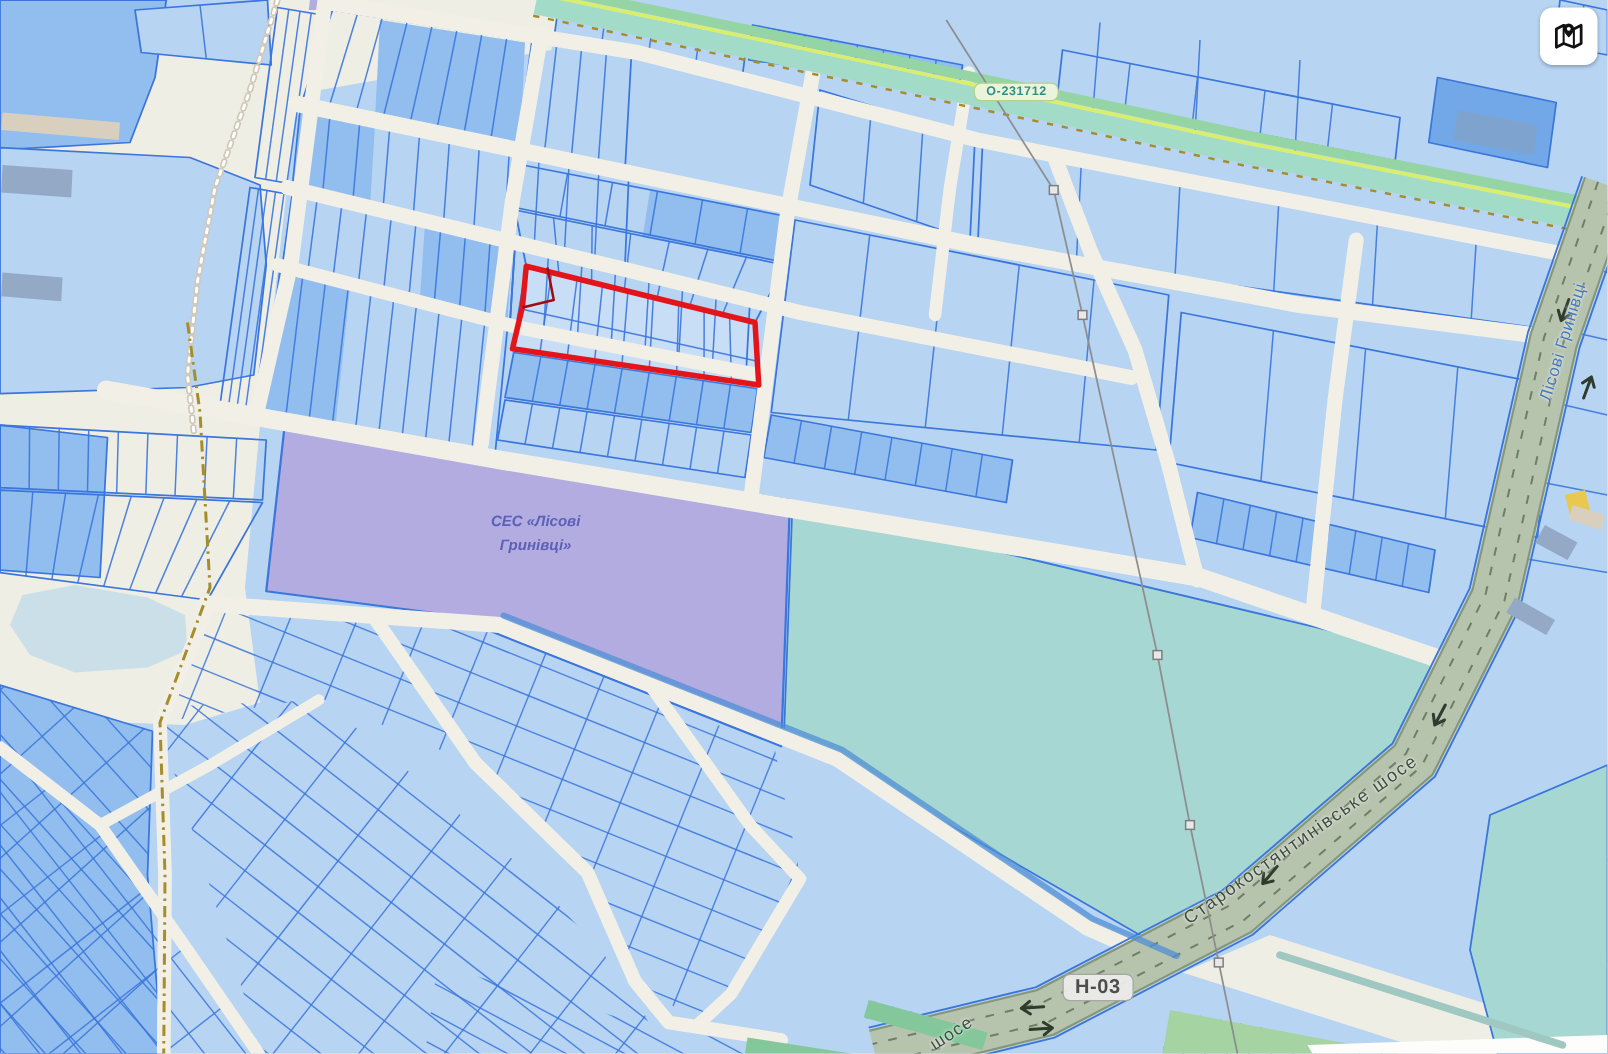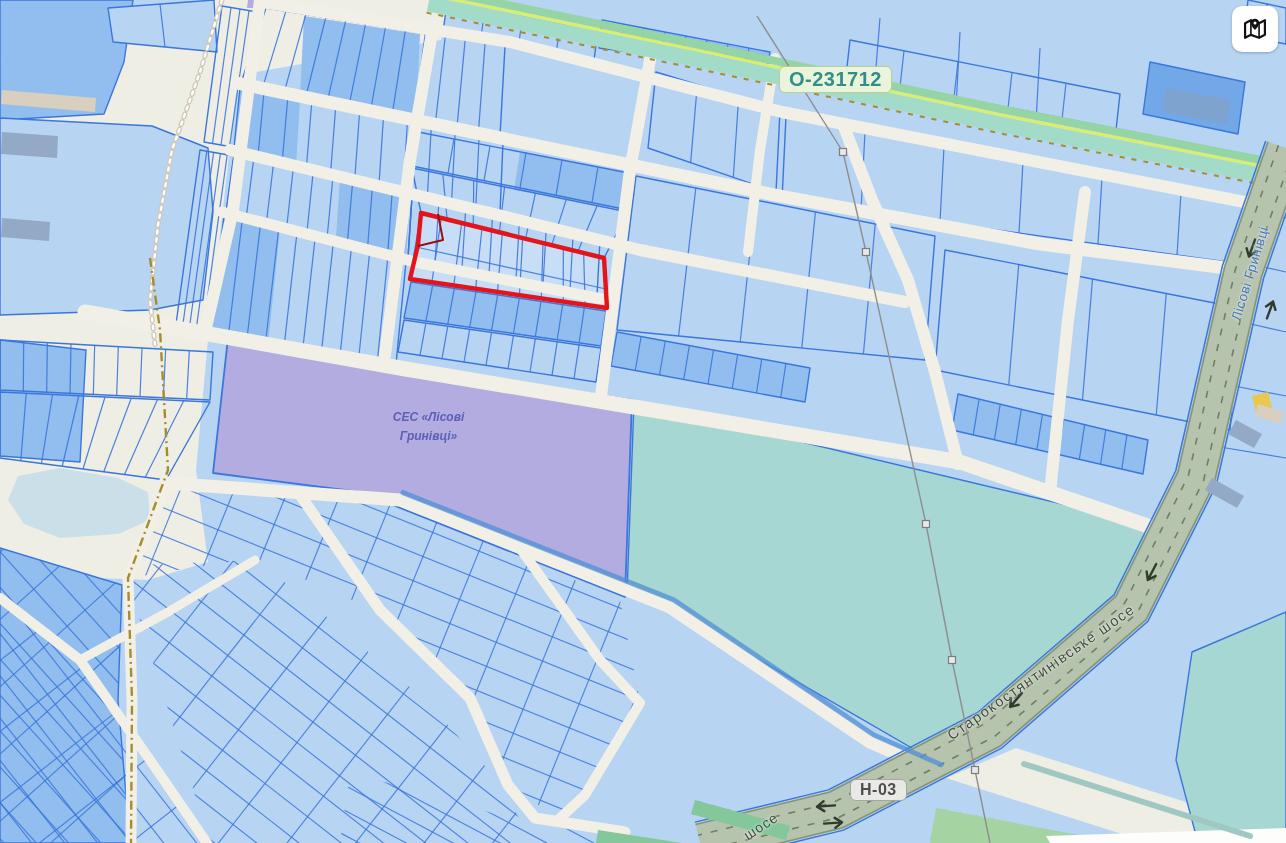--- a/index.html
+++ b/index.html
@@ -1,21 +1,21 @@
 <!DOCTYPE html>
 <html><head>
 <meta charset="utf-8">
 <style>
   html,body{margin:0;padding:0;background:#dfe3e8;}
   #stage{position:relative;width:1286px;height:843px;overflow:hidden;
          font-family:"Liberation Sans", sans-serif;background:#efeee4;}
   #map-svg{position:absolute;left:0;top:0;}
   .overlay{position:absolute;pointer-events:none;}
   .badge{position:absolute;display:inline-block;padding:1px 9px;border-radius:6px;
-         font-size:20px;font-weight:bold;letter-spacing:.5px;white-space:nowrap;}
+         font-size:10px;font-weight:bold;letter-spacing:.5px;white-space:nowrap;}
   .badge-o{left:779px;top:66px;background:rgba(237,245,220,.95);border:1.5px solid #b7cf90;color:#2f8f89;}
   .badge-h{left:834px;top:779px;background:rgba(236,236,234,.95);border:1.5px solid #a6a6a2;color:#4e4e4e;font-size:16px;margin-left:16px;}
   .lbl{position:absolute;white-space:nowrap;
        text-shadow:0 0 2px rgba(255,255,255,.9),0 0 4px rgba(255,255,255,.6);}
   .lbl-solar{left:346px;top:408px;width:165px;text-align:center;white-space:normal;
              font-style:italic;font-size:12px;line-height:1.55;color:#5c60b6;font-weight:bold;
              text-shadow:none;}
   .lbl-hwname{left:906px;top:664px;width:270px;text-align:center;font-size:14.5px;
               letter-spacing:1.5px;color:#3e4d3f;transform:rotate(-35deg);}
   .lbl-hwpart{left:742px;top:818px;font-size:14px;letter-spacing:1px;color:#3e4d3f;transform:rotate(-33deg);}

